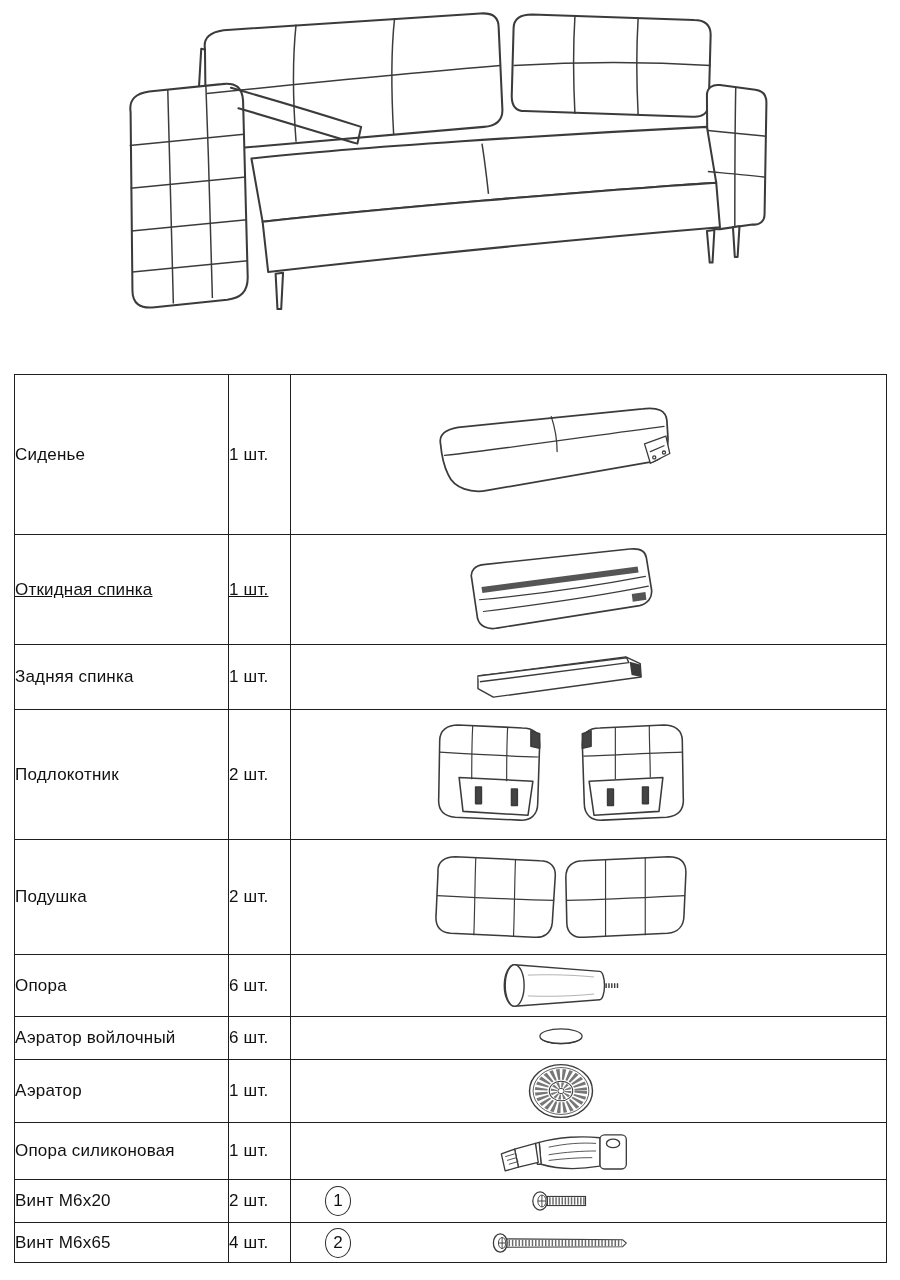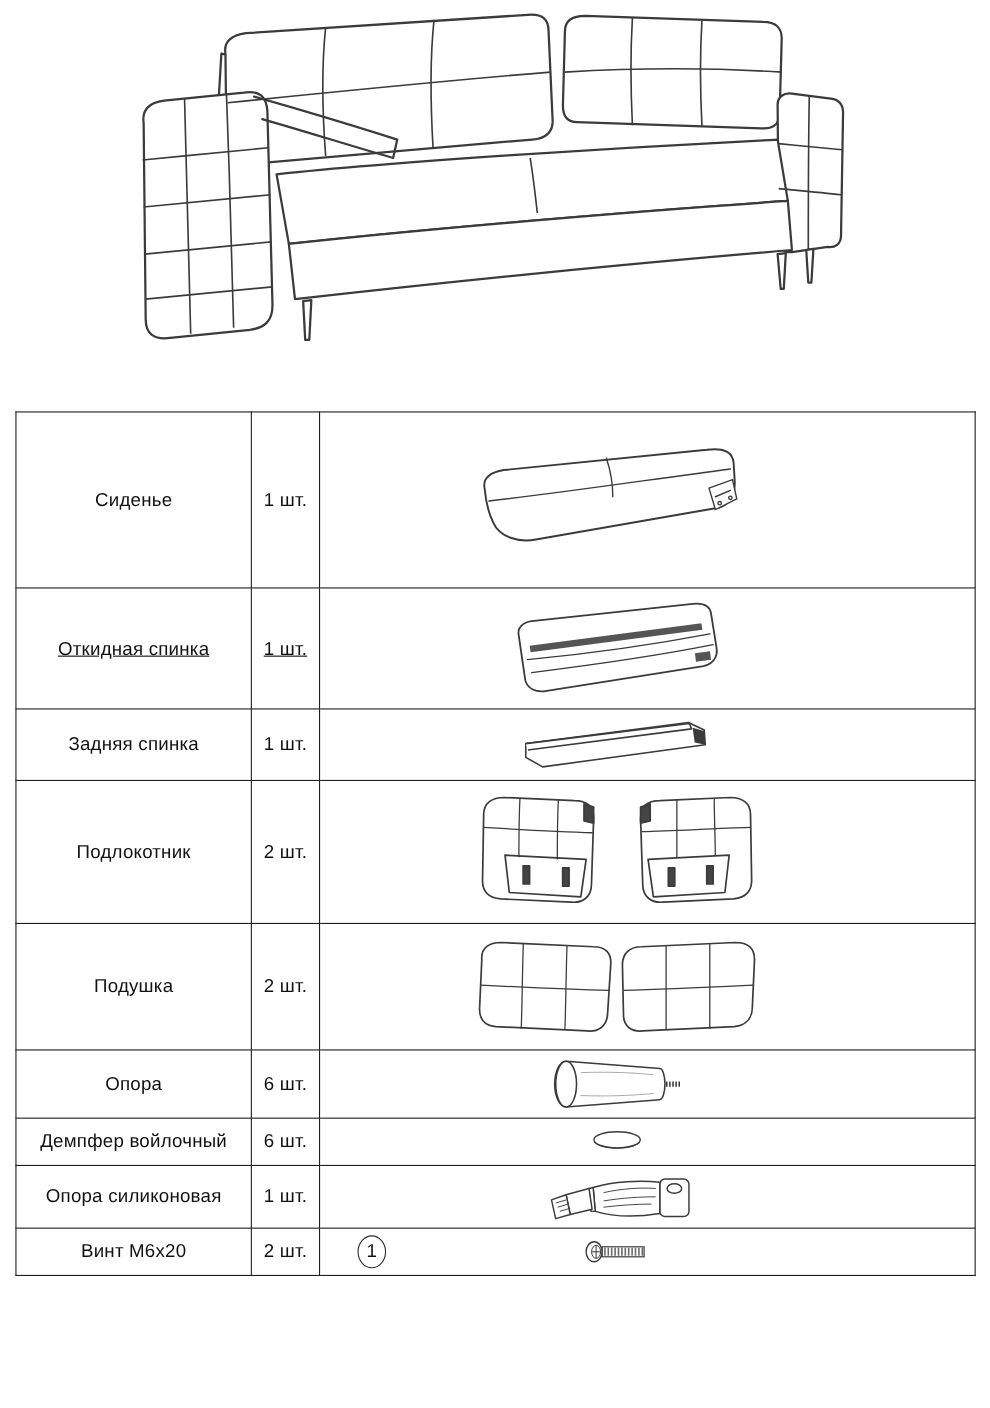--- a/index.html
+++ b/index.html
@@ -19,21 +19,20 @@
     margin-left: 14px;
     width: 872px;
     table-layout: fixed;
   }
   table.parts td {
     border: 1.5px solid #1f1f1f;
     padding: 0;
     vertical-align: middle;
   }
   td.c-name, td.c-qty {
-    text-align: center;
     font-size: 17px;
     letter-spacing: 0.2px;
   }
   td.c-img {
     position: relative;
     text-align: center;
   }
   td.c-img .part-svg { vertical-align: middle; margin-right: 56px; }
   .marker {
     position: absolute;
@@ -211,30 +210,46 @@
         <line x1="112" y1="27" x2="127" y2="27" stroke="#3b3b3b" stroke-width="5" stroke-dasharray="1.5 1.5"></line>
         <g stroke="#9a9a9a" stroke-width="0.8" fill="none">
           <path d="M30 16 C55 15 80 16 100 18"></path>
           <path d="M30 38 C55 39 80 38 100 36"></path>
         </g>
       </svg>
     </td>
   </tr>
 
   <tr class="r6">
-    <td class="c-name">Демпфер войлочный</td>
+    <td class="c-name">Аэратор войлочный</td>
     <td class="c-qty">6 шт.</td>
     <td class="c-img">
       <svg class="part-svg" viewBox="0 0 52 24" width="48" height="22">
         <ellipse cx="26" cy="10" rx="23" ry="8" fill="#ffffff" stroke="#3b3b3b" stroke-width="1.4"></ellipse>
         <path d="M3.5 12 A23 8 0 0 0 48.5 12" fill="none" stroke="#3b3b3b" stroke-width="1.2"></path>
       </svg>
     </td>
   </tr>
 
+  <tr class="r7">
+    <td class="c-name">Аэратор</td>
+    <td class="c-qty">1 шт.</td>
+    <td class="c-img">
+      <svg class="part-svg" viewBox="0 0 80 64" width="72" height="58">
+        <g transform="translate(40,32) scale(1,0.84)">
+          <circle r="35" fill="#ffffff" stroke="#3b3b3b" stroke-width="1.6"></circle>
+          <circle r="31" fill="none" stroke="#3b3b3b" stroke-width="1"></circle>
+          <circle r="22" fill="none" stroke="#777" stroke-width="14" stroke-dasharray="3.2 2.6"></circle>
+          <circle r="13" fill="#ffffff" stroke="#3b3b3b" stroke-width="1.2"></circle>
+          <circle r="8" fill="none" stroke="#777" stroke-width="7" stroke-dasharray="2.2 2"></circle>
+          <circle r="3.5" fill="#ffffff" stroke="#3b3b3b" stroke-width="1.1"></circle>
+        </g>
+      </svg>
+    </td>
+  </tr>
 
   <tr class="r8">
     <td class="c-name">Опора силиконовая</td>
     <td class="c-qty">1 шт.</td>
     <td class="c-img">
       <svg class="part-svg" viewBox="0 0 150 48" width="142" height="46">
         <g fill="#ffffff" stroke="#3b3b3b" stroke-width="1.4" stroke-linejoin="round">
           <rect x="116" y="7" width="28" height="36" rx="5"></rect>
           <ellipse cx="130" cy="16" rx="7" ry="4.5"></ellipse>
           <path d="M52 15 C72 9 98 8 116 10 L116 40 C98 43 74 44 54 38 Z"></path>
@@ -262,15 +277,29 @@
       <svg class="part-svg" viewBox="0 0 66 26" width="60" height="24">
         <rect x="18" y="8" width="42" height="10" fill="#ffffff" stroke="#3b3b3b" stroke-width="1.2"></rect>
         <line x1="20" y1="13" x2="59" y2="13" stroke="#6a6a6a" stroke-width="8" stroke-dasharray="1.6 1.8"></line>
         <ellipse cx="10" cy="13" rx="8" ry="10" fill="#ffffff" stroke="#3b3b3b" stroke-width="1.4"></ellipse>
         <ellipse cx="12" cy="13" rx="4.5" ry="6.5" fill="none" stroke="#3b3b3b" stroke-width="1"></ellipse>
         <path d="M12 6.5 L12 19.5 M7.5 13 L16.5 13" stroke="#3b3b3b" stroke-width="1"></path>
       </svg>
     </td>
   </tr>
 
+  <tr class="r10">
+    <td class="c-name">Винт М6х65</td>
+    <td class="c-qty">4 шт.</td>
+    <td class="c-img">
+      <span class="marker">2</span>
+      <svg class="part-svg" viewBox="0 0 150 26" width="138" height="24">
+        <path d="M16 8.5 L142 9.5 L146 13 L142 17 L16 17.5 Z" fill="#ffffff" stroke="#3b3b3b" stroke-width="1.1"></path>
+        <line x1="18" y1="13" x2="141" y2="13" stroke="#6a6a6a" stroke-width="7" stroke-dasharray="1.6 2"></line>
+        <ellipse cx="9" cy="13" rx="7.5" ry="10" fill="#ffffff" stroke="#3b3b3b" stroke-width="1.4"></ellipse>
+        <ellipse cx="11" cy="13" rx="4" ry="6" fill="none" stroke="#3b3b3b" stroke-width="1"></ellipse>
+        <path d="M11 7 L11 19 M7 13 L15 13" stroke="#3b3b3b" stroke-width="1"></path>
+      </svg>
+    </td>
+  </tr>
 
   </tbody>
 </table>
 
 </body></html>

